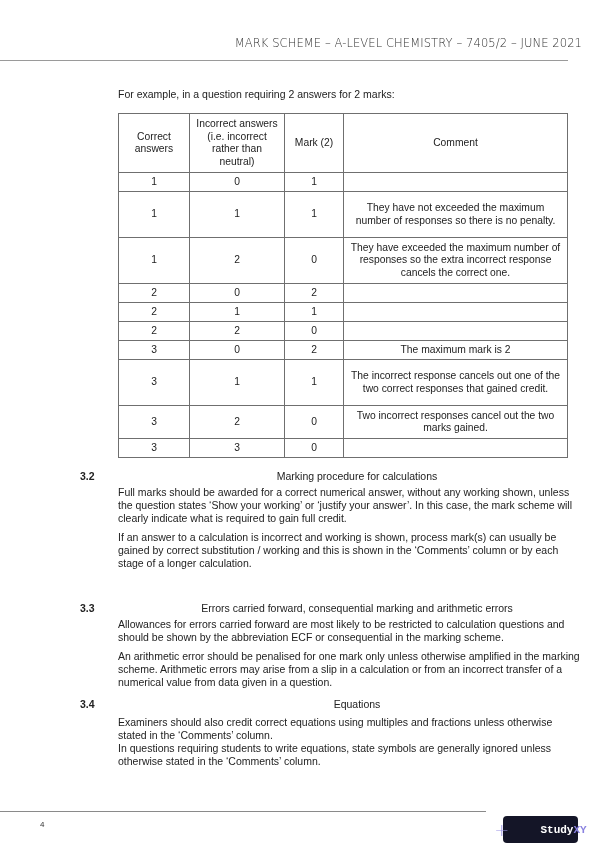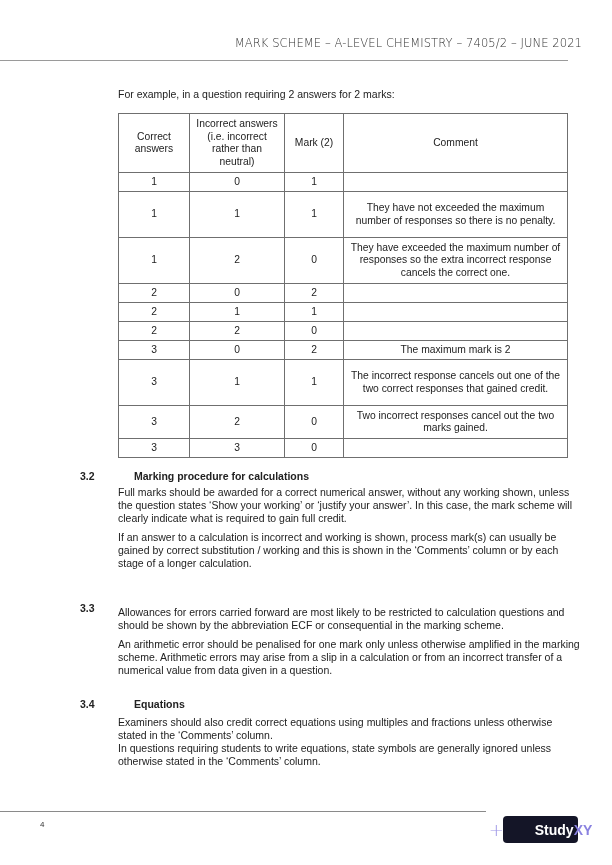--- a/index.html
+++ b/index.html
@@ -27,34 +27,34 @@
     border: 1px solid #6f6f6f; text-align: center; vertical-align: middle;
     padding: 1px 4px; line-height: 12.5px; font-weight: normal;
   }
   table.marks th { height: 56px; }
   table.marks td { height: 16px; }
   table.marks td.tall3 { height: 43px; }
   table.marks td.tall2 { height: 30px; }
   .c1 { width: 62px; } .c2 { width: 86px; } .c3 { width: 50px; }
   .section { position: absolute; left: 80px; width: 500px; font-size: 10.5px; color: #222; }
   .sec-num { position: absolute; left: 0; top: 0; font-weight: bold; }
-  .sec-title { margin-left: 54px; font-weight: bold; }
+  .sec-title { margin-left: 54px; font-weight: normal; text-align: center; }
   .sec-para { margin-left: 38px; margin-top: 6px; line-height: 13px; }
   .sec-para.first { margin-top: 4px; }
   .footer-rule {
     position: absolute; left: 0; top: 811px; width: 486px; border-top: 1px solid #8a8a8a;
   }
   .page-num { position: absolute; left: 40px; top: 820px; font-size: 8px; color: #333; }
   .logo {
     position: absolute; left: 503px; top: 816px; width: 75px; height: 27px;
     background: #141527; border-radius: 4px; display: flex; align-items: center;
     justify-content: center; gap: 3px;
   }
   .logo-plus { color: #9c95e6; font-size: 18px; line-height: 18px; font-family: "DejaVu Sans", sans-serif; font-weight: 300; }
-  .logo-text { font-family: Liberation Sans, sans-serif; font-weight: bold; font-size: 14px; color: #ffffff; margin-left: 28px; }
+  .logo-text { font-family: Liberation Mono, monospace; font-weight: bold; font-size: 11px; color: #ffffff; margin-left: 28px; }
   .logo-xy { color: #8a82e0; }
 </style>
 </head>
 <body>
 
 <div class="header-title">MARK SCHEME – A-LEVEL CHEMISTRY – 7405/2 – JUNE 2021</div>
 <div class="header-rule"></div>
 
 <div class="intro">For example, in a question requiring 2 answers for 2 marks:</div>
 
@@ -133,20 +133,21 @@
 
 <div class="section" style="top:470px;">
   <span class="sec-num">3.2</span>
   <div class="sec-title">Marking procedure for calculations</div>
   <div class="sec-para first">Full marks should be awarded for a correct numerical answer, without any working shown, unless the question states ‘Show your working’ or ‘justify your answer’.  In this case, the mark scheme will clearly indicate what is required to gain full credit.</div>
   <div class="sec-para">If an answer to a calculation is incorrect and working is shown, process mark(s) can usually be gained by correct substitution / working and this is shown in the ‘Comments’ column or by each stage of a longer calculation.</div>
 </div>
 
 <div class="section" style="top:602px;">
   <span class="sec-num">3.3</span>
+  <div class="sec-title">Errors carried forward, consequential marking and arithmetic errors</div>
   <div class="sec-para first">Allowances for errors carried forward are most likely to be restricted to calculation questions and should be shown by the abbreviation ECF or consequential in the marking scheme.</div>
   <div class="sec-para">An arithmetic error should be penalised for one mark only unless otherwise amplified in the marking scheme. Arithmetic errors may arise from a slip in a calculation or from an incorrect transfer of a numerical value from data given in a question.</div>
 </div>
 
 <div class="section" style="top:698px;">
   <span class="sec-num">3.4</span>
   <div class="sec-title">Equations</div>
   <div class="sec-para">Examiners should also credit correct equations using multiples and fractions unless otherwise stated in the ‘Comments’ column.</div>
   <div class="sec-para" style="margin-top:0">In questions requiring students to write equations, state symbols are generally ignored unless otherwise stated in the ‘Comments’ column.</div>
 </div>

